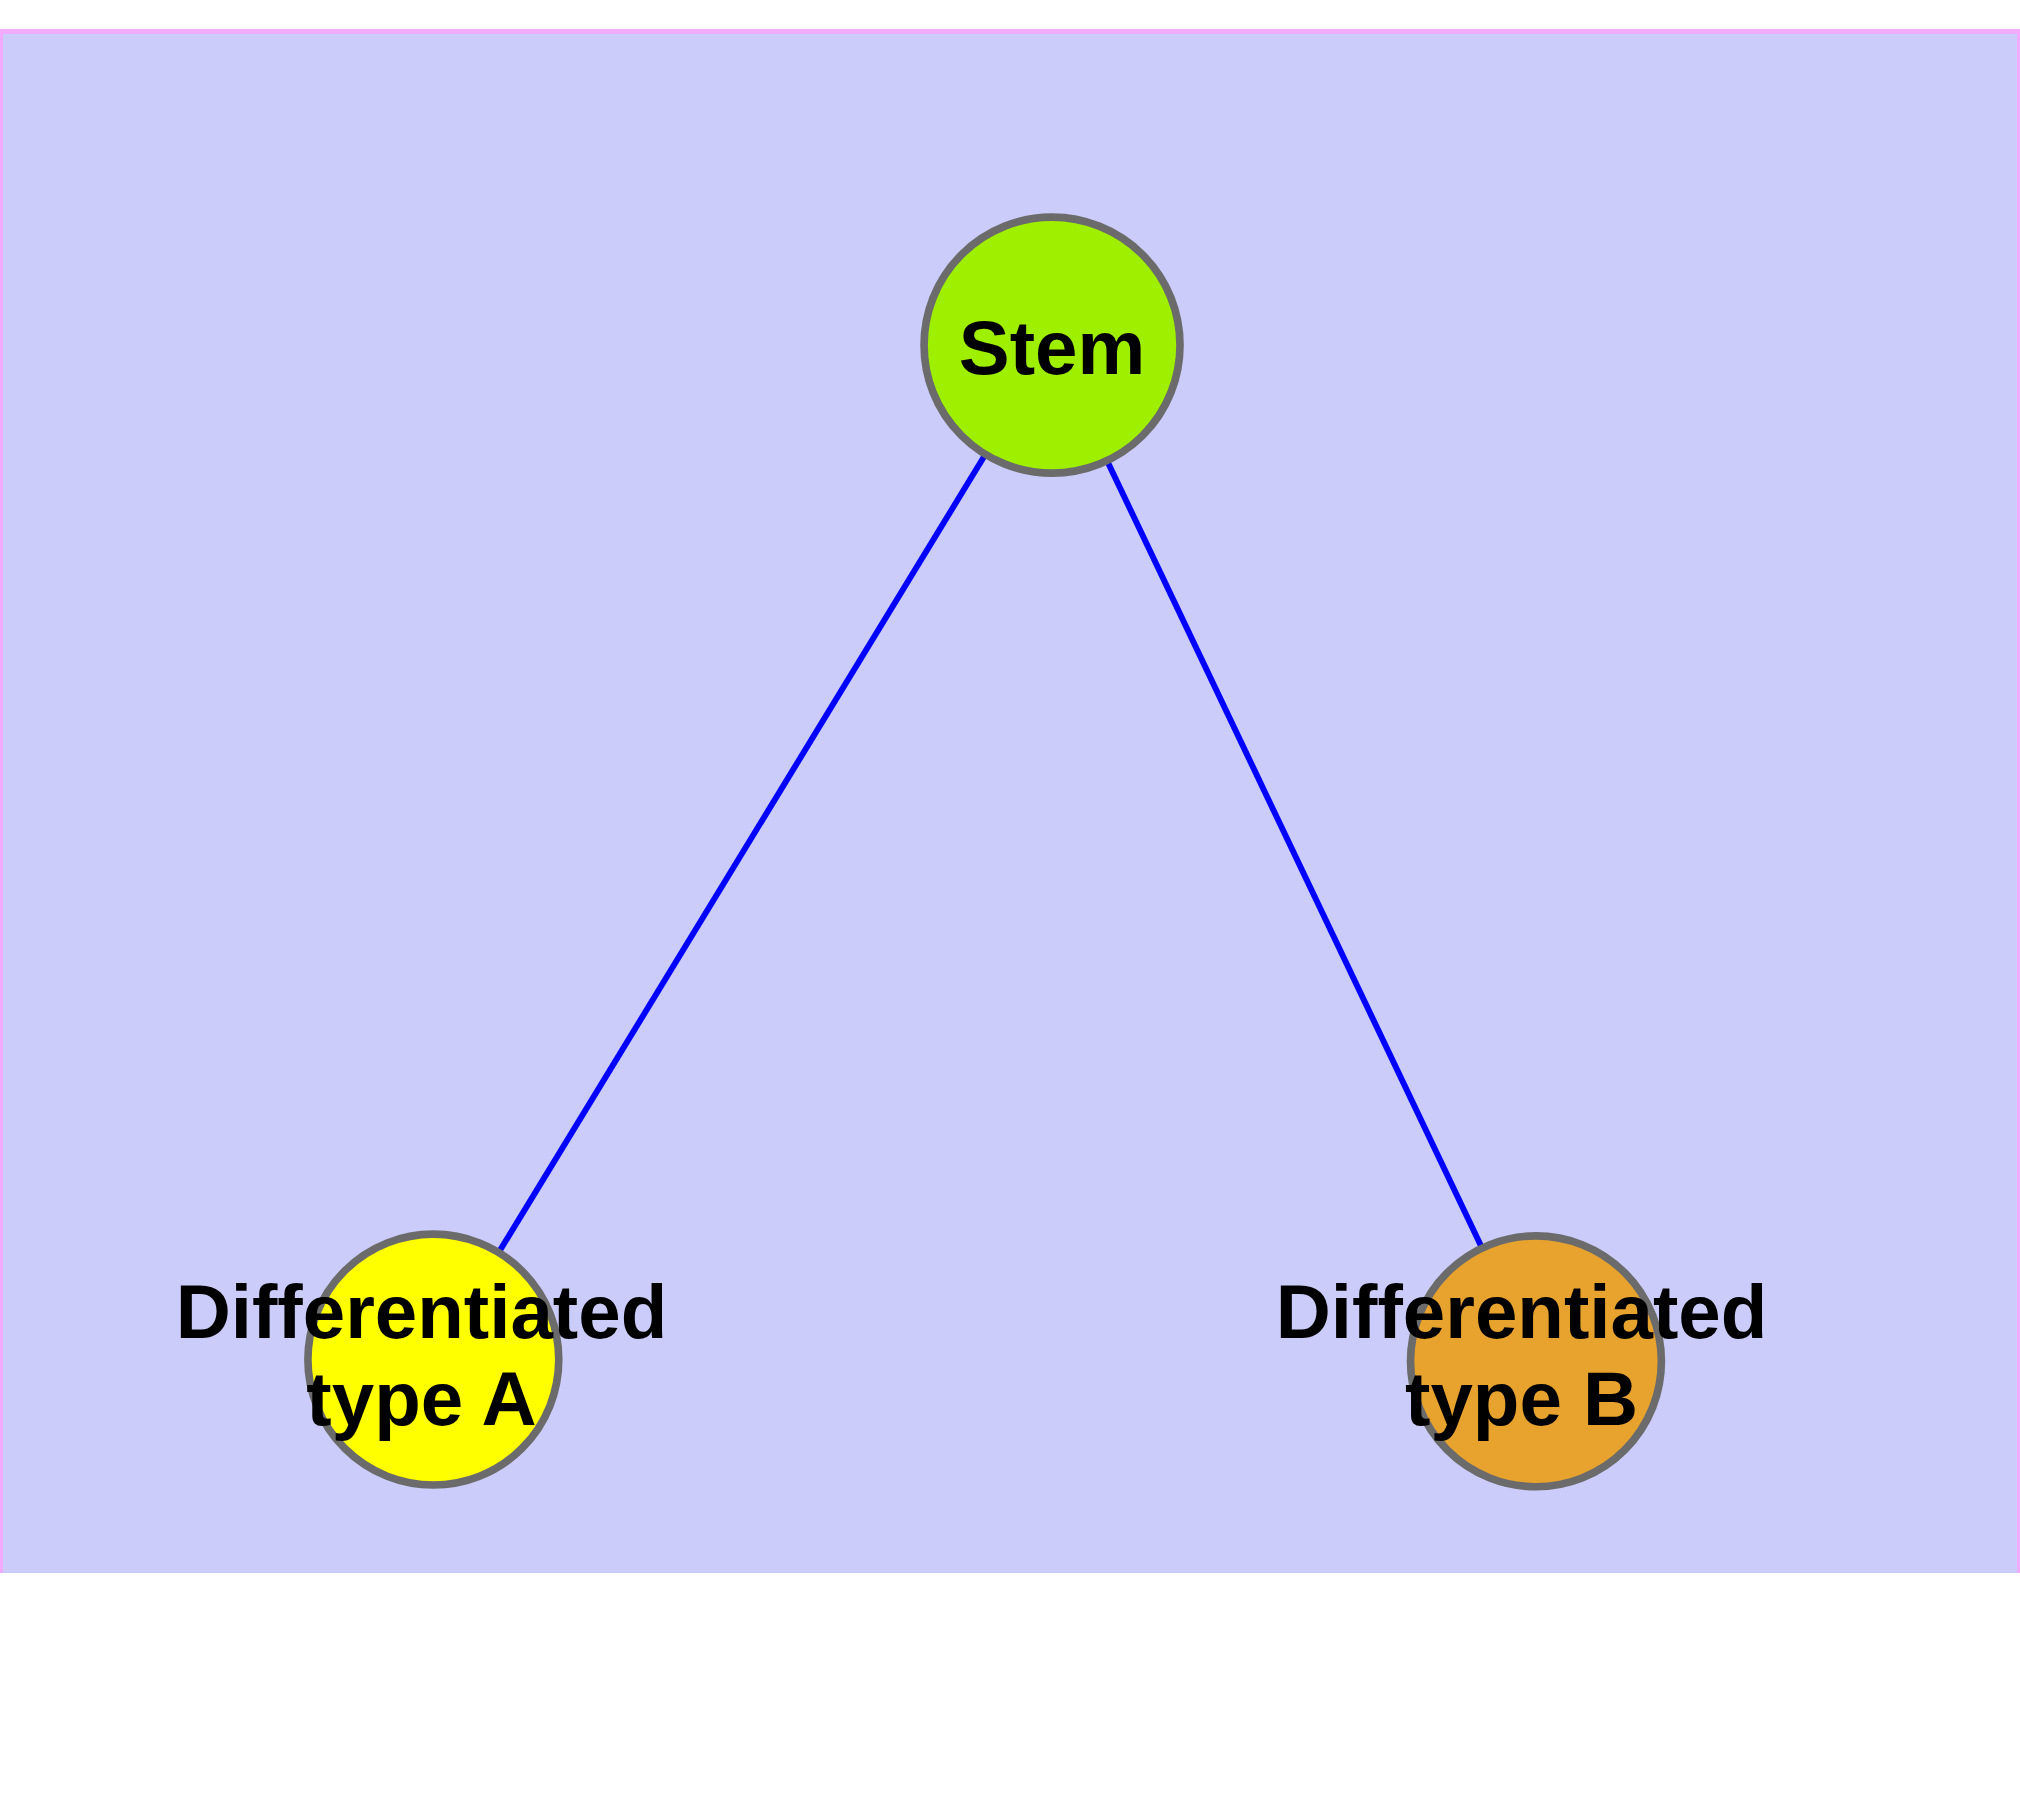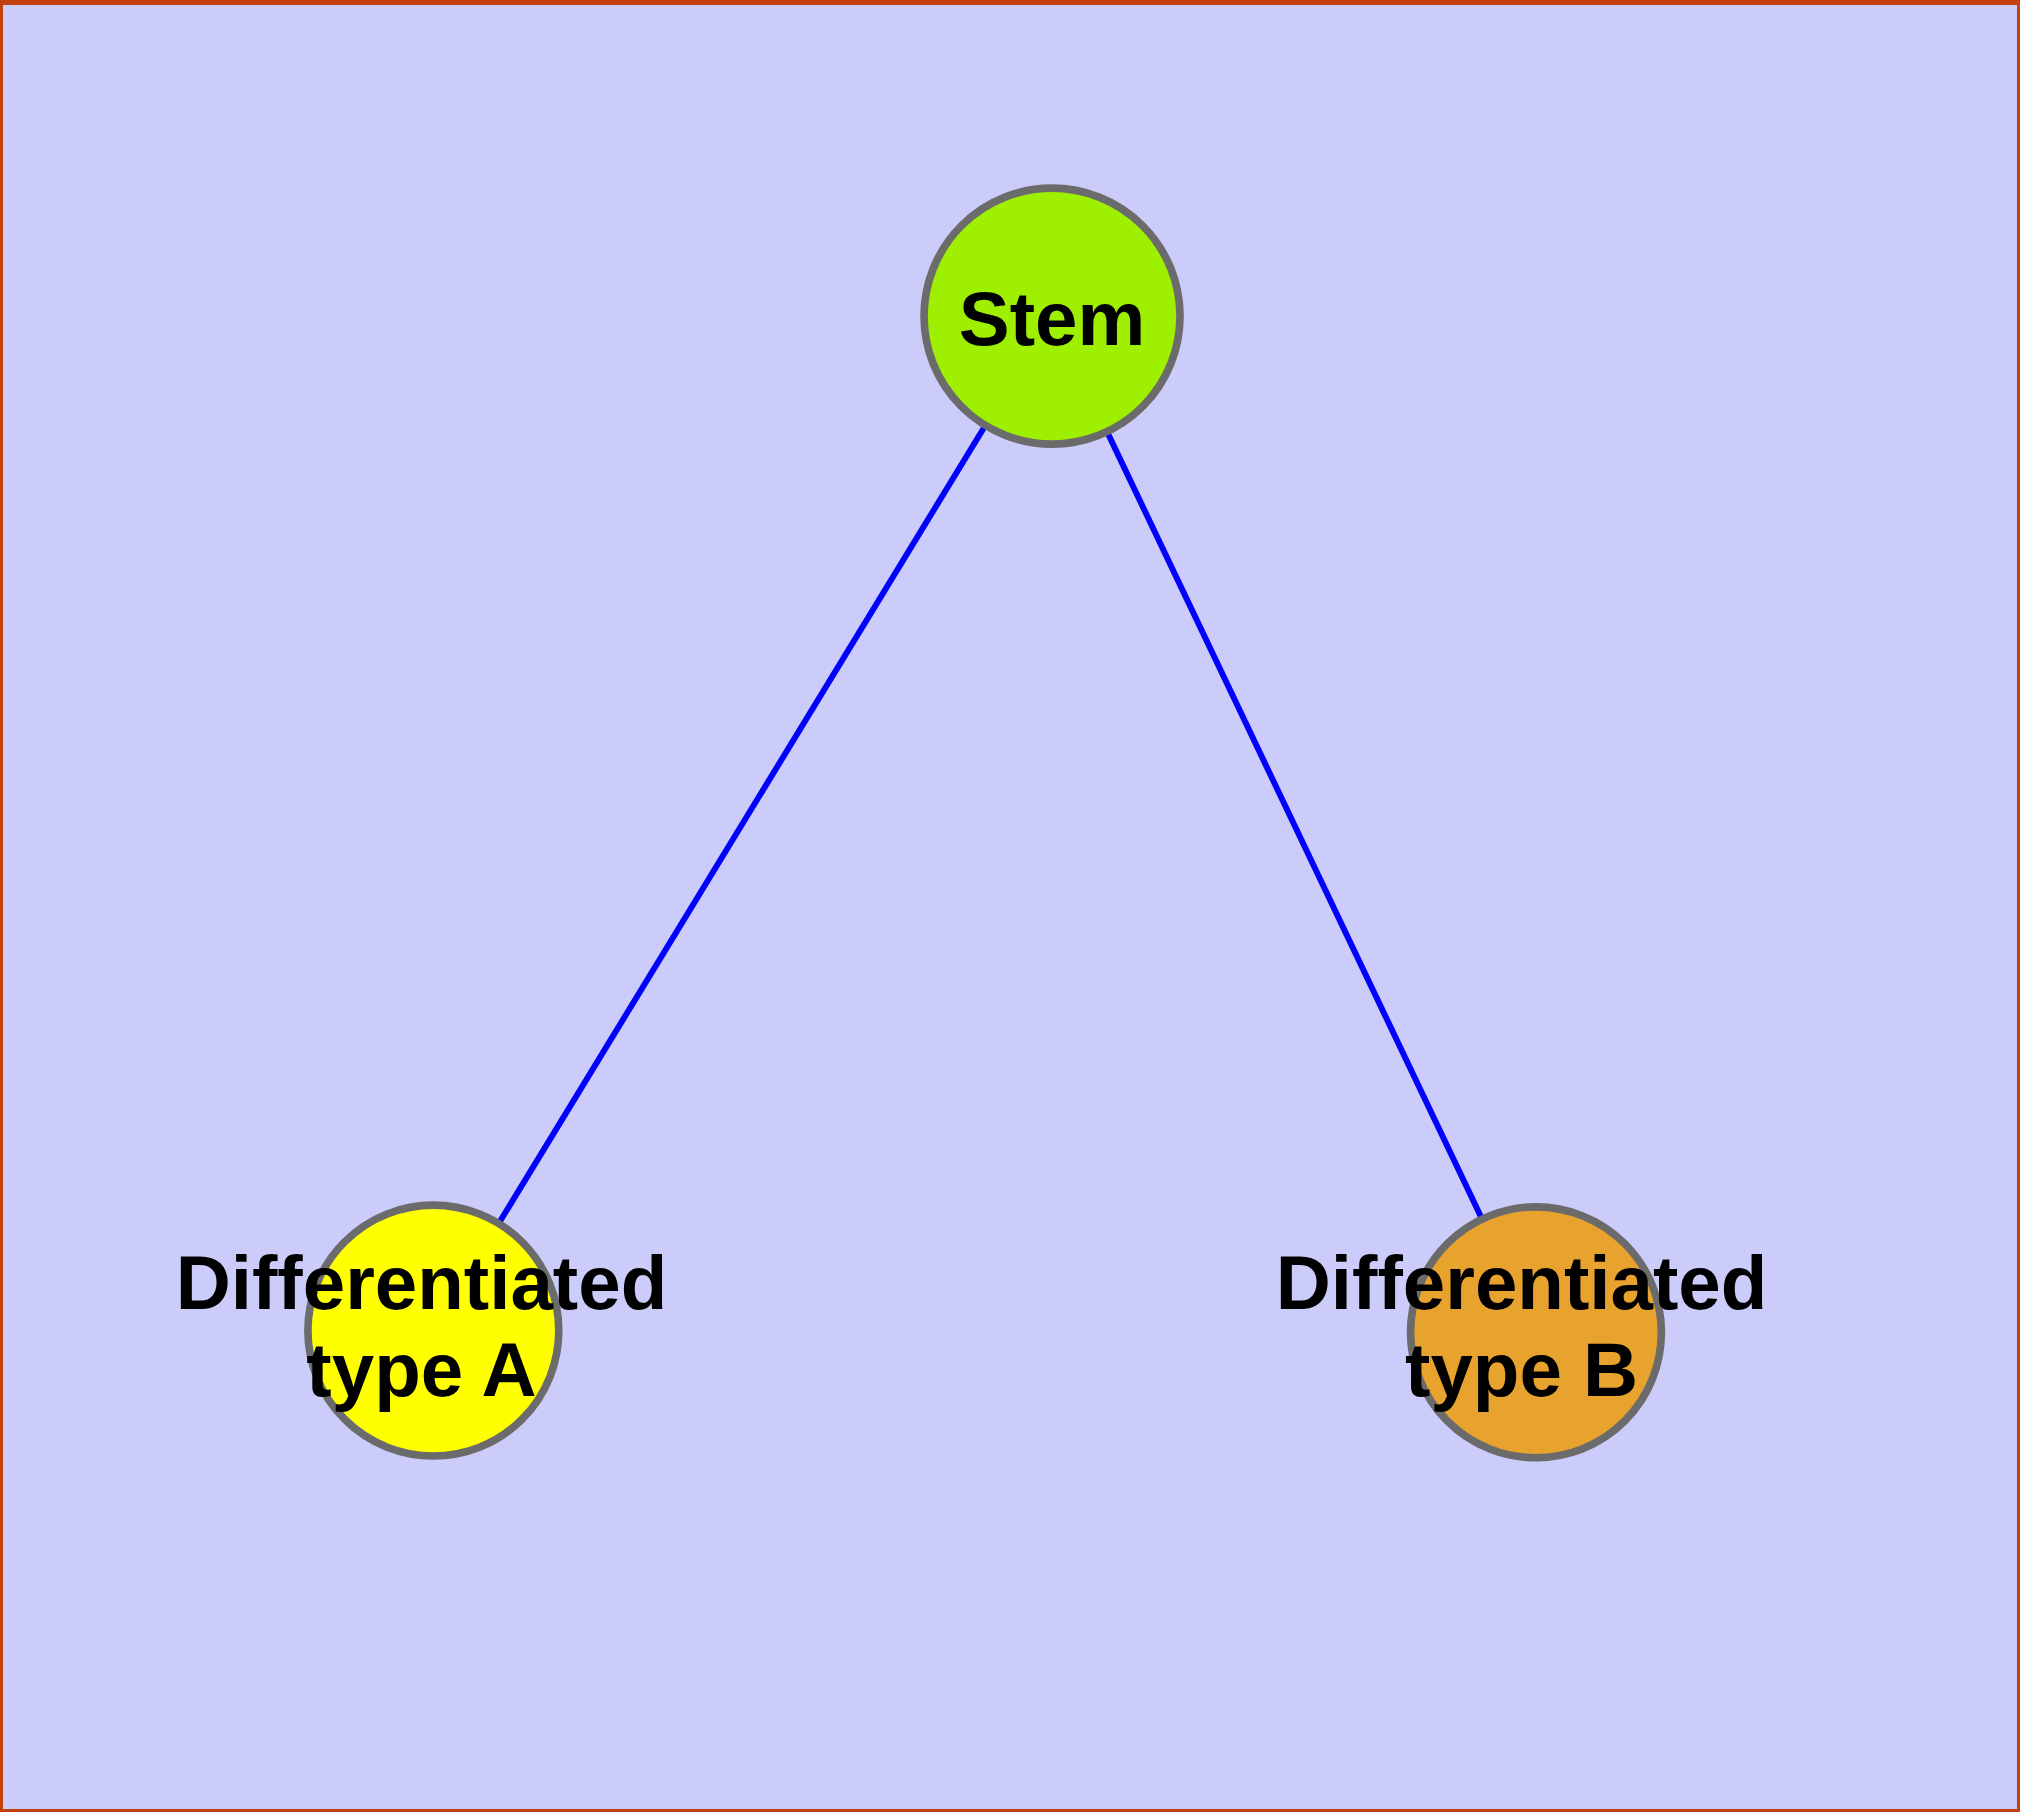--- a/index.html
+++ b/index.html
@@ -4,24 +4,25 @@
 <title>Cell Differentiation Graph</title>
 <style>
   html, body {
     margin: 0;
     padding: 0;
     background: #ffffff;
   }
   #canvas {
     position: relative;
     width: 2021px;
-    height: 1812px;
-    background: #c2410c;
+    height: 1544px;
+    background: #f0abfc;
     overflow: hidden;
     font-family: "Liberation Sans", sans-serif;
+    margin-top: 29px;
   }
   #plot-area {
     position: absolute;
     left: 3.4px;
     top: 5.1px;
     width: 2014px;
     height: 1804px;
     background: #ccccfa;
   }
   #graph-svg {

